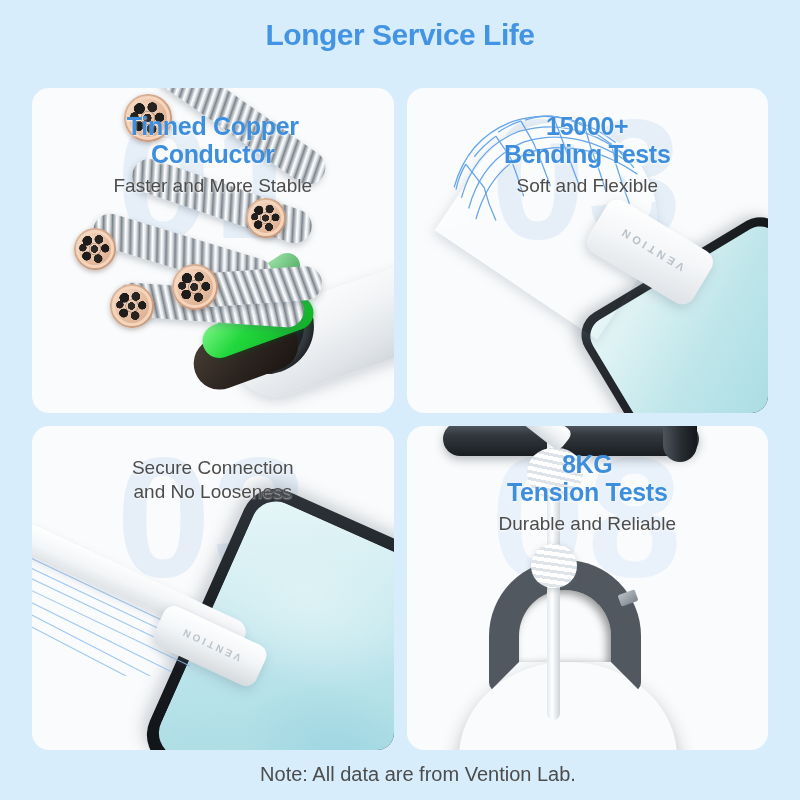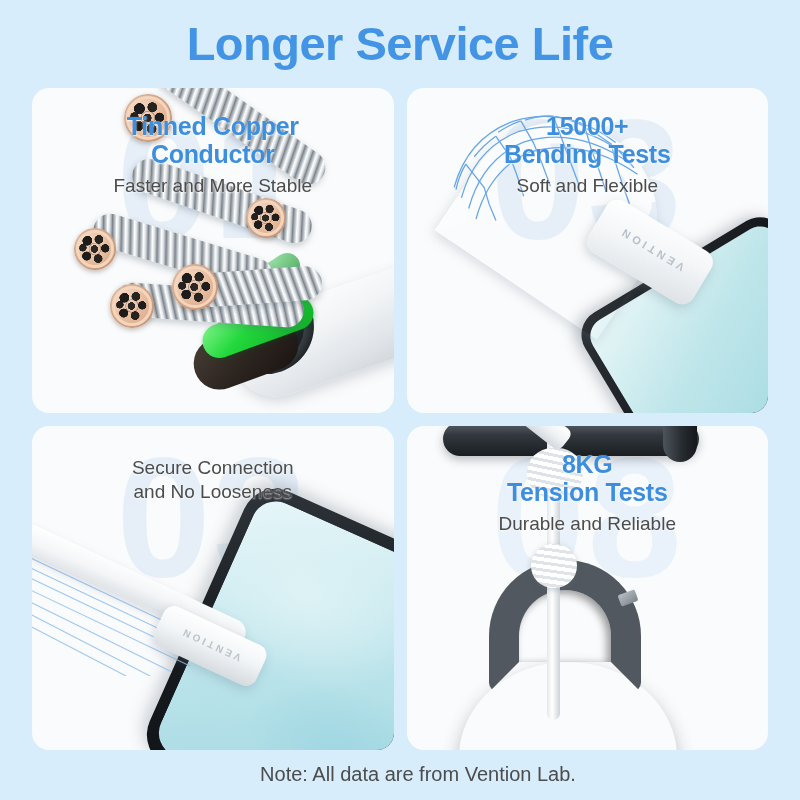--- a/index.html
+++ b/index.html
@@ -8,21 +8,21 @@
     background:#d7edfb;
     font-family:"Liberation Sans", sans-serif;
     overflow:hidden;
     position:relative;
   }
 
   
   .page-title{
     position:absolute; top:18px; left:0; width:800px;
     text-align:center;
-    font-size:47px; font-weight:bold; letter-spacing:-0.5px;
+    font-size:30px; font-weight:bold; letter-spacing:-0.5px;
     color:#4394e4;
     line-height:1.1;
   }
 
   
   .cards{
     position:absolute; left:32px; top:88px;
     width:736px; height:662px;
     display:grid;
     grid-template-columns:1fr 1fr;

